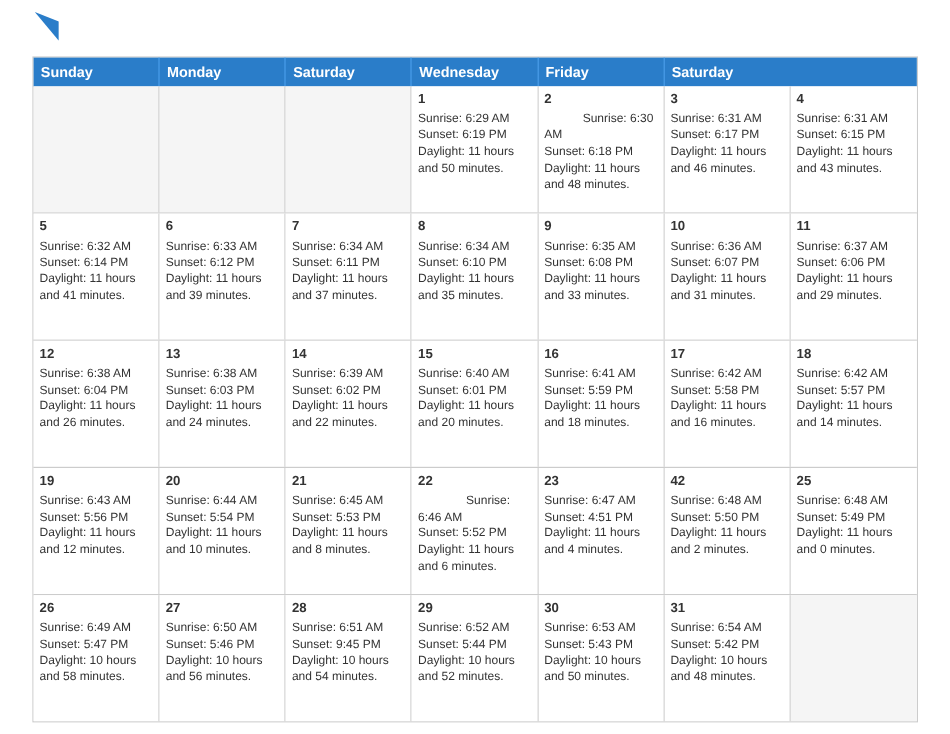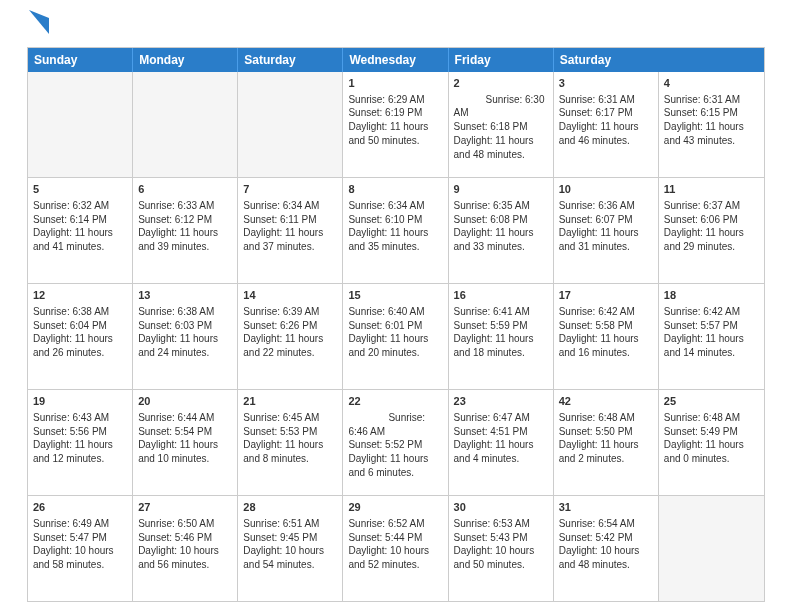--- a/index.html
+++ b/index.html
@@ -195,21 +195,21 @@
         <div class="cal-row">
           <div class="cal-cell"><span class="day-num">12</span><span class="cell-text" style="white-space: pre-line;">Sunrise: 6:38 AM
 Sunset: 6:04 PM
 Daylight: 11 hours
 and 26 minutes.</span></div>
           <div class="cal-cell"><span class="day-num">13</span><span class="cell-text" style="white-space: pre-line;">Sunrise: 6:38 AM
 Sunset: 6:03 PM
 Daylight: 11 hours
 and 24 minutes.</span></div>
           <div class="cal-cell"><span class="day-num">14</span><span class="cell-text" style="white-space: pre-line;">Sunrise: 6:39 AM
-Sunset: 6:26 PM
+Sunset: 6:02 PM
 Daylight: 11 hours
 and 22 minutes.</span></div>
           <div class="cal-cell"><span class="day-num">15</span><span class="cell-text" style="white-space: pre-line;">Sunrise: 6:40 AM
 Sunset: 6:01 PM
 Daylight: 11 hours
 and 20 minutes.</span></div>
           <div class="cal-cell"><span class="day-num">16</span><span class="cell-text" style="white-space: pre-line;">Sunrise: 6:41 AM
 Sunset: 5:59 PM
 Daylight: 11 hours
 and 18 minutes.</span></div>

